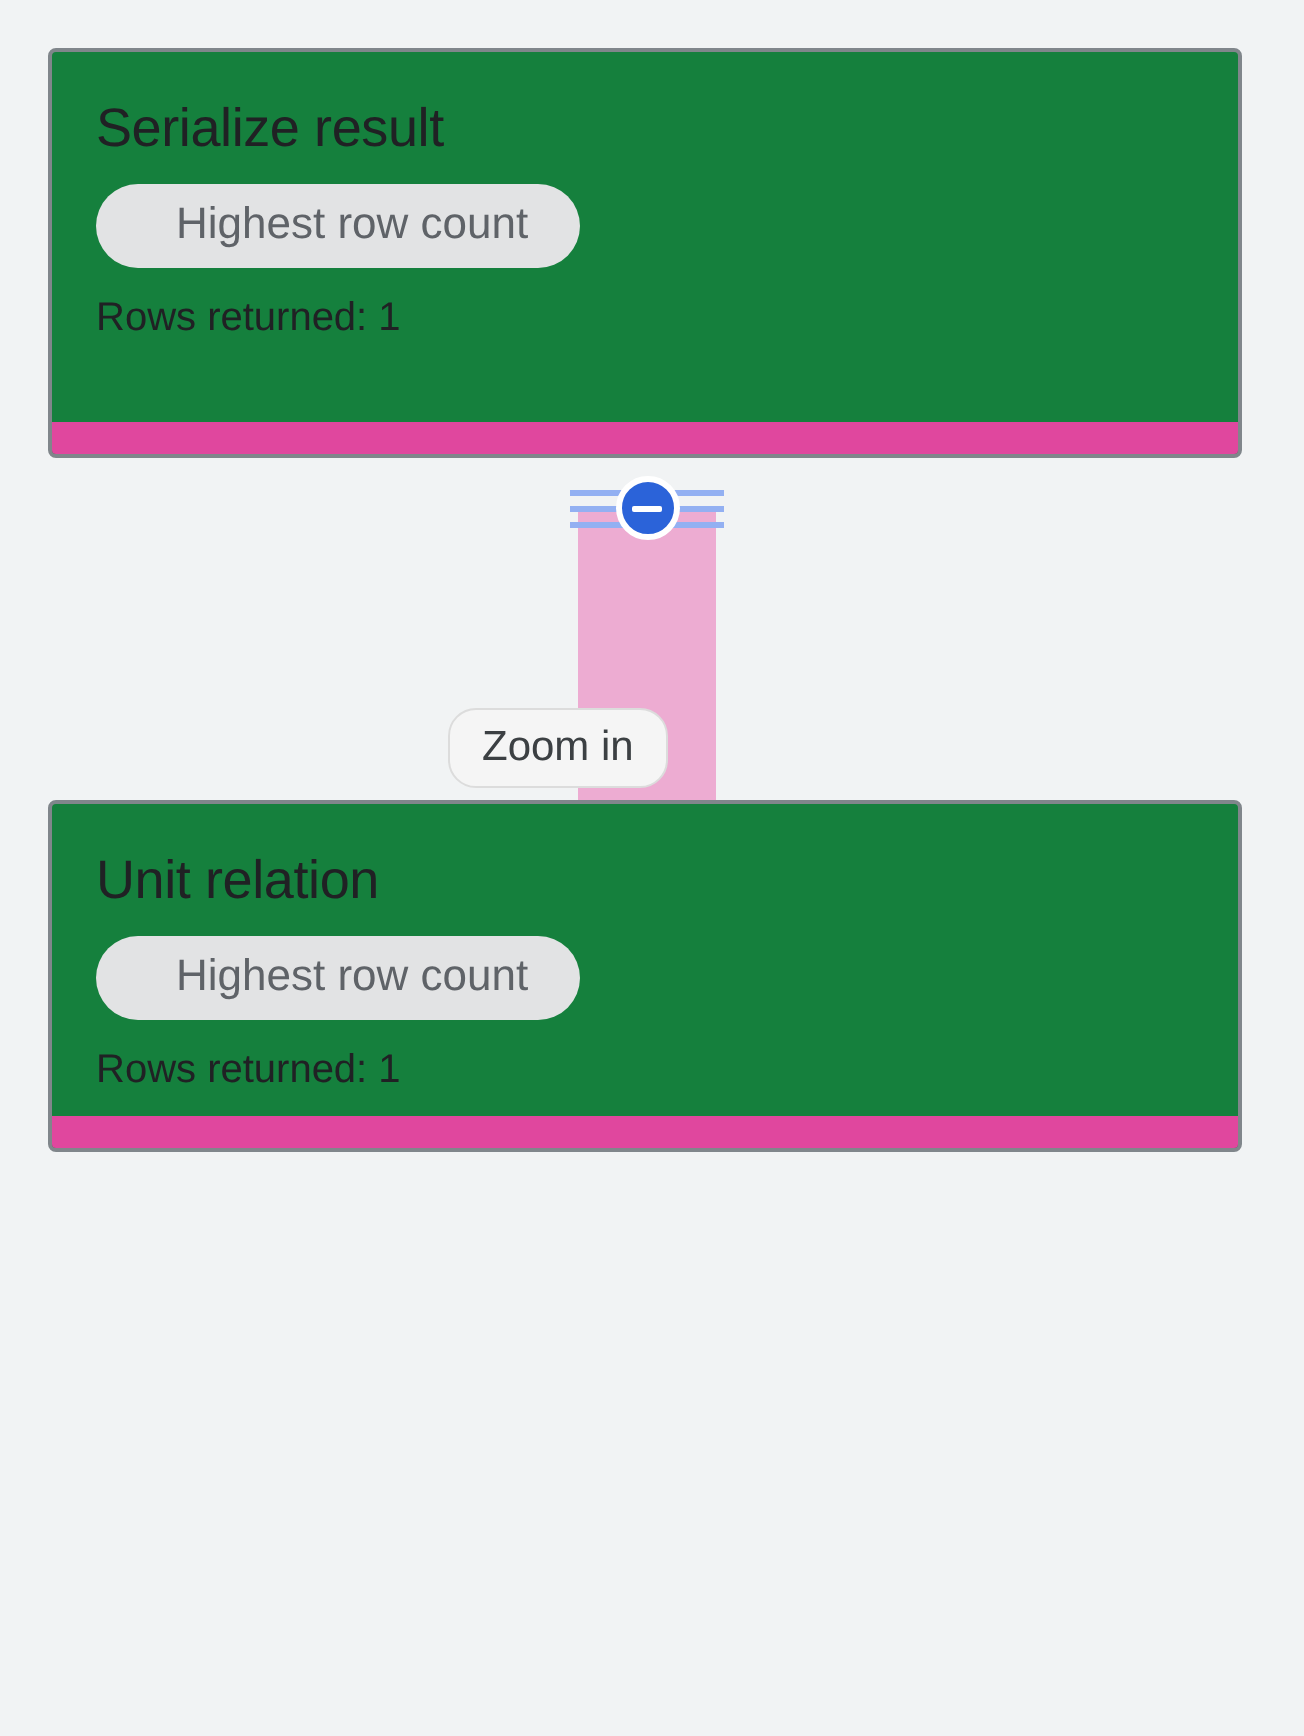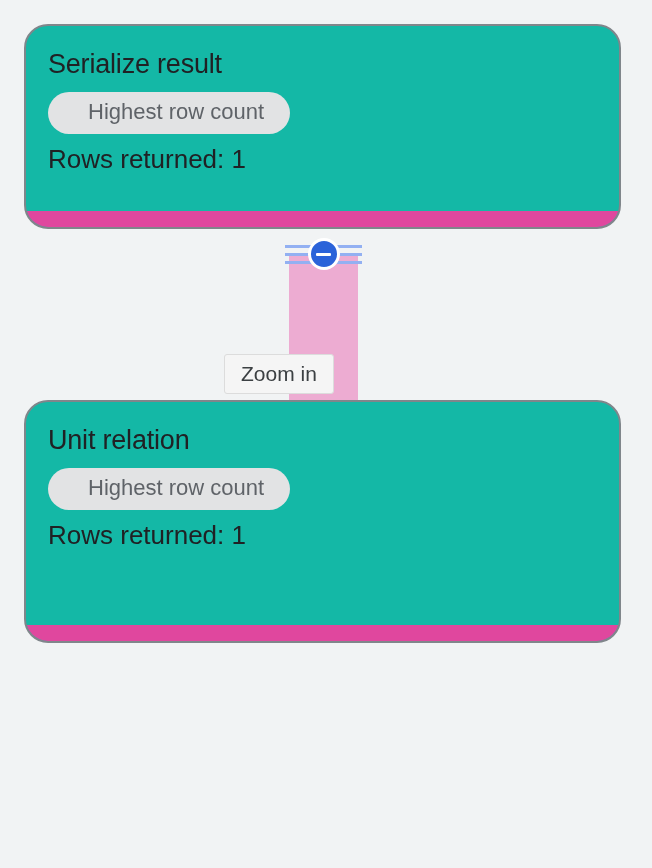--- a/index.html
+++ b/index.html
@@ -18,23 +18,23 @@
   #canvas {
     position: absolute;
     inset: 0;
     width: 652px;
     height: 868px;
   }
 
   
   .node {
     position: absolute;
-    background: #14b8a6;
+    background: #15803d;
     border: 2px solid #80868b;
-    border-radius: 24px;
+    border-radius: 4px;
     box-sizing: border-box;
     overflow: hidden;
     display: flex;
     flex-direction: column;
     justify-content: space-between;
   }
   .node-body {
     flex: 1 1 auto;
     padding: 22px 22px 0 22px;
     box-sizing: border-box;
@@ -53,42 +53,42 @@
     background: #e2e3e4;
     color: #5f6368;
     font-size: 22px;
     line-height: 26px;
     border-radius: 26px;
     padding: 7px 26px 9px 40px;
     white-space: nowrap;
   }
   .node-rows {
     margin-top: 12px;
-    font-size: 26px;
+    font-size: 20px;
     line-height: 27px;
     color: #202124;
     white-space: nowrap;
   }
   .node-footer {
     flex: 0 0 auto;
     height: 16px;
     background: #e0479e;
   }
 
   #node-serialize {
     left: 24px;
     top: 24px;
     width: 597px;
     height: 205px;
   }
   #node-unit {
     left: 24px;
     top: 400px;
     width: 597px;
-    height: 243px;
+    height: 176px;
   }
 
   
   #edge-wrap {
     position: absolute;
     left: 289px;
     top: 229px;
     width: 69px;
     height: 172px;
   }
@@ -144,21 +144,21 @@
     background: #ffffff;
   }
 
   
   #tooltip {
     position: absolute;
     left: 224px;
     top: 354px;
     background: #f5f5f5;
     border: 1px solid #dcdcdc;
-    border-radius: 3px;
+    border-radius: 14px;
     padding: 7px 16px;
     font-size: 21px;
     line-height: 24px;
     color: #3c4043;
     white-space: nowrap;
     box-sizing: border-box;
   }
 </style>
 </head>
 <body>

